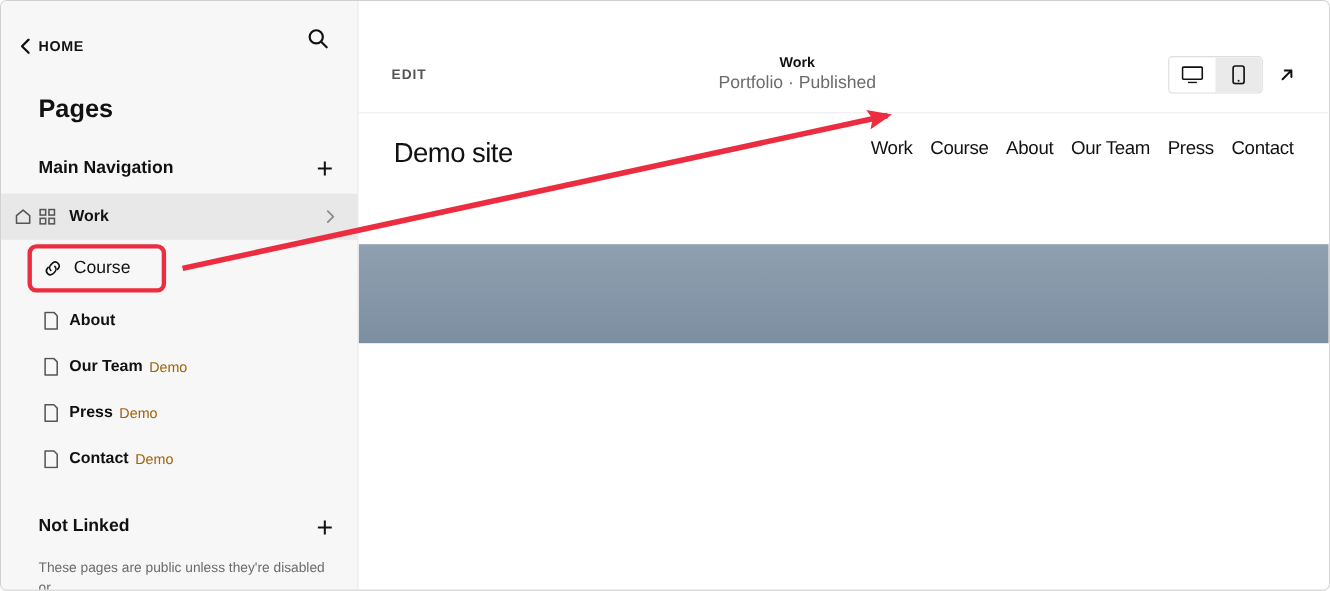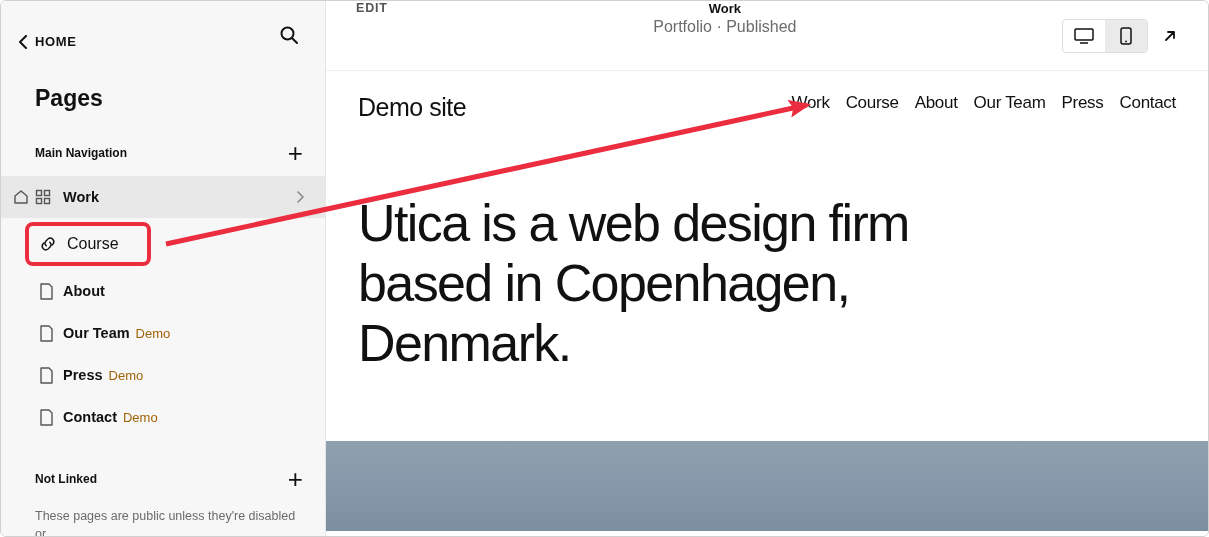--- a/index.html
+++ b/index.html
@@ -58,21 +58,21 @@
     font-weight: 700;
     padding: 28px 22px 24px 34px;
   }
   .section-header {
     display: flex;
     align-items: center;
     justify-content: space-between;
     padding: 4px 22px 10px 34px;
   }
   .section-header .label {
-    font-size: 12px;
+    font-size: 16px;
     font-weight: 600;
   }
   .plus-btn {
     font-size: 26px;
     font-weight: 300;
     cursor: pointer;
     line-height: 1;
   }
   .nav-list {
     list-style: none;
@@ -134,23 +134,25 @@
   
   .main {
     flex: 1;
     display: flex;
     flex-direction: column;
     background: #fff;
   }
   .topbar {
     height: 70px;
     display: flex;
+    align-items: center;
     justify-content: space-between;
     padding: 0 30px;
     border-bottom: 1px solid #eee;
+    margin-top: 32px;
   }
   .topbar .edit {
     font-size: 12.5px;
     font-weight: 700;
     letter-spacing: 0.8px;
     color: #555;
     cursor: pointer;
   }
   .topbar .center {
     text-align: center;
@@ -381,21 +383,20 @@
         <div class="site-title">Demo site</div>
         <nav class="site-nav">
           <span>Work</span>
           <span>Course</span>
           <span>About</span>
           <span>Our Team</span>
           <span>Press</span>
           <span>Contact</span>
         </nav>
       </div>
-      <div class="hero">Utica is a web design firm based in Copenhagen, Denmark.</div>
       <div class="band"></div>
     </div>
   </main>
 </div>
 
 <svg class="arrow-overlay" width="1209" height="537">
   <defs>
     <marker id="ah" markerWidth="22" markerHeight="18" refX="18" refY="9" orient="auto" markerUnits="userSpaceOnUse">
       <path d="M0,0 L22,9 L0,18 L4,9 Z" fill="#ec2c3f"></path>
     </marker>

